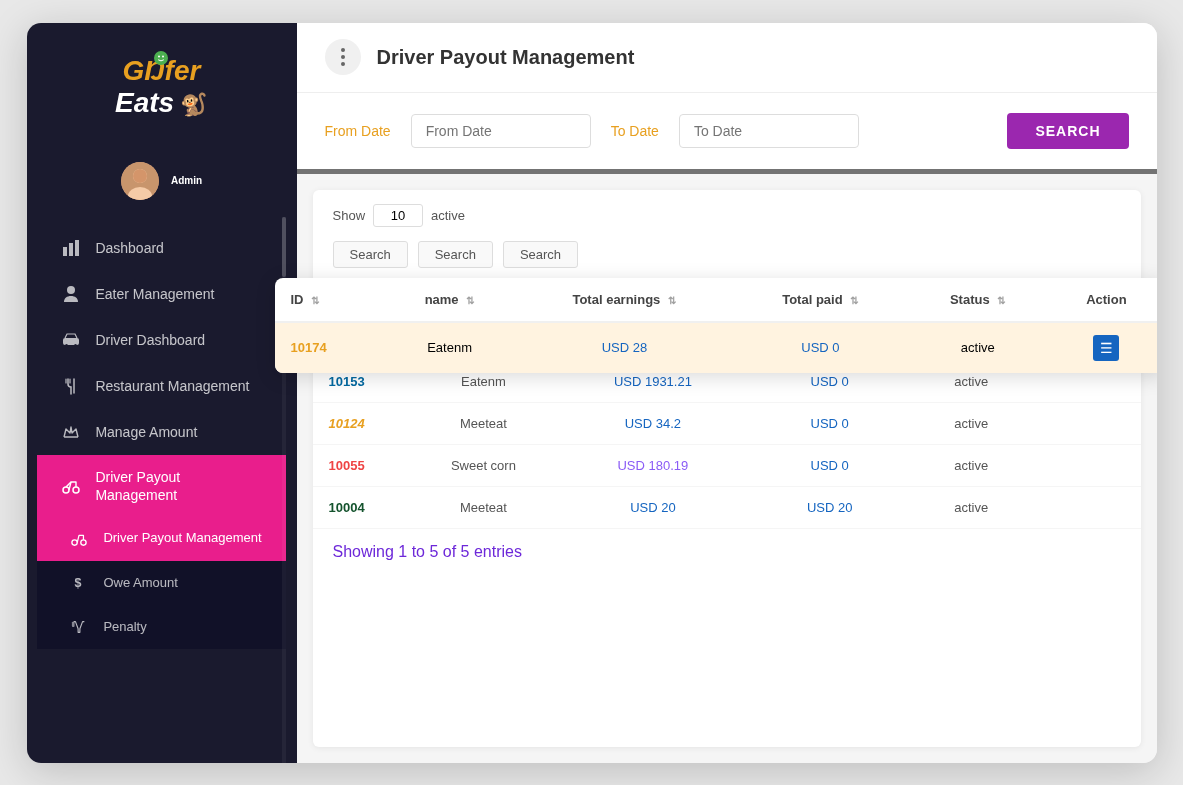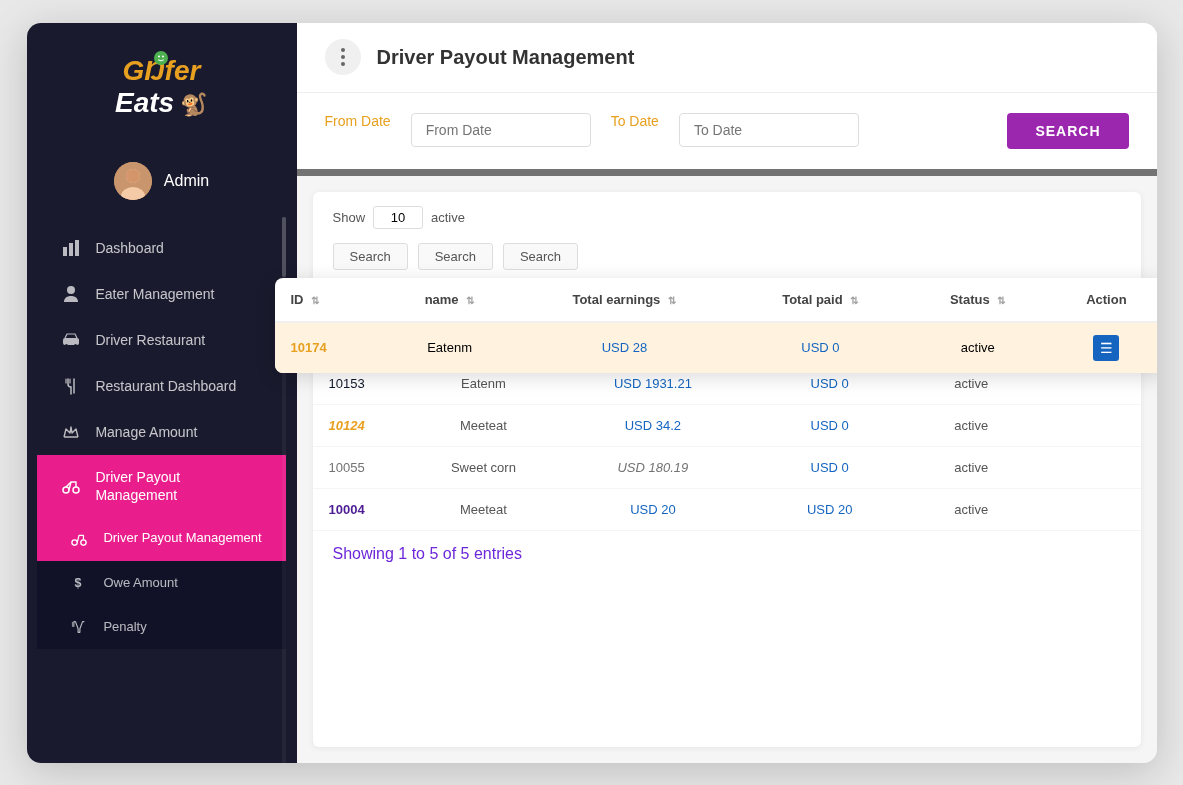--- a/index.html
+++ b/index.html
@@ -66,22 +66,22 @@
       flex-shrink: 0;
       display: flex;
       align-items: center;
       justify-content: center;
     }
 
     .user-avatar svg { width: 38px; height: 38px; }
 
     .user-name {
       color: #fff;
-      font-size: 16px;
-      font-weight: 400;
+      font-size: 10px;
+      font-weight: 700;
     }
 
     .sidebar-divider2 {
       height: 1px;
       background: rgba(255,255,255,0.12);
       margin: 0;
     }
 
     .sidebar-scroll {
       flex: 1;
@@ -199,23 +199,23 @@
       font-size: 20px;
       font-weight: 600;
       color: #333;
     }
 
     
     .filter-section {
       background: #fff;
       padding: 20px 28px;
       display: flex;
-      align-items: flex-start;
+      align-items: center;
       gap: 20px;
-      border-bottom: 7px solid #737373;
+      border-bottom: 5px solid #737373;
     }
 
     .filter-label {
       font-size: 14px;
       color: #e8a020;
       font-weight: 500;
       white-space: nowrap;
     }
 
     .filter-input {
@@ -473,33 +473,33 @@
 
         <div class="nav-item">
           <div class="nav-icon">
             <svg width="18" height="18" viewBox="0 0 18 18" fill="none">
               <rect x="1" y="7" width="16" height="7" rx="2" fill="rgba(255,255,255,0.7)"></rect>
               <path d="M3 7l2-4h8l2 4" stroke="rgba(255,255,255,0.7)" stroke-width="1.2" fill="none"></path>
               <circle cx="4.5" cy="14.5" r="1.5" fill="#1a1a2e"></circle>
               <circle cx="13.5" cy="14.5" r="1.5" fill="#1a1a2e"></circle>
             </svg>
           </div>
-          <span>Driver Restaurant</span>
+          <span>Driver Dashboard</span>
         </div>
 
         <div class="nav-item">
           <div class="nav-icon">
             <svg width="18" height="18" viewBox="0 0 18 18" fill="none">
               <path d="M6 2v5a3 3 0 0 0 3 3v7" stroke="rgba(255,255,255,0.7)" stroke-width="1.5" fill="none" stroke-linecap="round"></path>
               <path d="M12 2v14" stroke="rgba(255,255,255,0.7)" stroke-width="1.5" fill="none" stroke-linecap="round"></path>
               <path d="M4 2v4" stroke="rgba(255,255,255,0.7)" stroke-width="1.2" fill="none" stroke-linecap="round"></path>
               <path d="M8 2v4" stroke="rgba(255,255,255,0.7)" stroke-width="1.2" fill="none" stroke-linecap="round"></path>
             </svg>
           </div>
-          <span>Restaurant Dashboard</span>
+          <span>Restaurant Management</span>
         </div>
 
         <div class="nav-item">
           <div class="nav-icon">
             <svg width="18" height="18" viewBox="0 0 18 18" fill="none">
               <path d="M2 14h14M2 14l2-8 4 4 1-6 1 6 4-4 2 8" stroke="rgba(255,255,255,0.7)" stroke-width="1.4" fill="none" stroke-linejoin="round"></path>
             </svg>
           </div>
           <span>Manage Amount</span>
         </div>
@@ -599,45 +599,45 @@
         <tbody id="table-body">
         <tr>
               <td style="color: rgb(232, 160, 32); font-weight: 600;">10174</td>
               <td>Meeteat</td>
               <td style="color: rgb(21, 101, 192);">USD 28</td>
               <td style="color: rgb(21, 101, 192);">USD 0</td>
               <td>active</td>
               <td></td>
             </tr>
             <tr>
-              <td style="color: #0f172a; font-weight: 400;">10153</td>
+              <td style="color: #0369a1; font-weight: 700;">10153</td>
               <td>Eatenm</td>
               <td style="color: rgb(21, 101, 192);">USD 1931.21</td>
               <td style="color: rgb(21, 101, 192);">USD 0</td>
               <td>active</td>
               <td></td>
             </tr>
             <tr>
               <td style="color: rgb(232, 160, 32); font-weight: 600; font-style: italic;">10124</td>
               <td>Meeteat</td>
               <td style="color: rgb(21, 101, 192);">USD 34.2</td>
               <td style="color: rgb(21, 101, 192);">USD 0</td>
               <td>active</td>
               <td></td>
             </tr>
             <tr>
-              <td style="color: #737373; font-weight: 400;">10055</td>
+              <td style="color: #ef4444; font-weight: 700;">10055</td>
               <td>Sweet corn</td>
-              <td style="color: #737373; font-style: italic;">USD 180.19</td>
+              <td style="color: #8b5cf6;">USD 180.19</td>
               <td style="color: rgb(21, 101, 192);">USD 0</td>
               <td>active</td>
               <td></td>
             </tr>
             <tr>
-              <td style="color: #4c1d95; font-weight: 600;">10004</td>
+              <td style="color: #14532d; font-weight: 600;">10004</td>
               <td>Meeteat</td>
               <td style="color: rgb(21, 101, 192);">USD 20</td>
               <td style="color: rgb(21, 101, 192);">USD 20</td>
               <td>active</td>
               <td></td>
             </tr>
           </tbody>
       </table>
 
       <div class="showing-text">Showing 1 to 5 of 5 entries</div>

